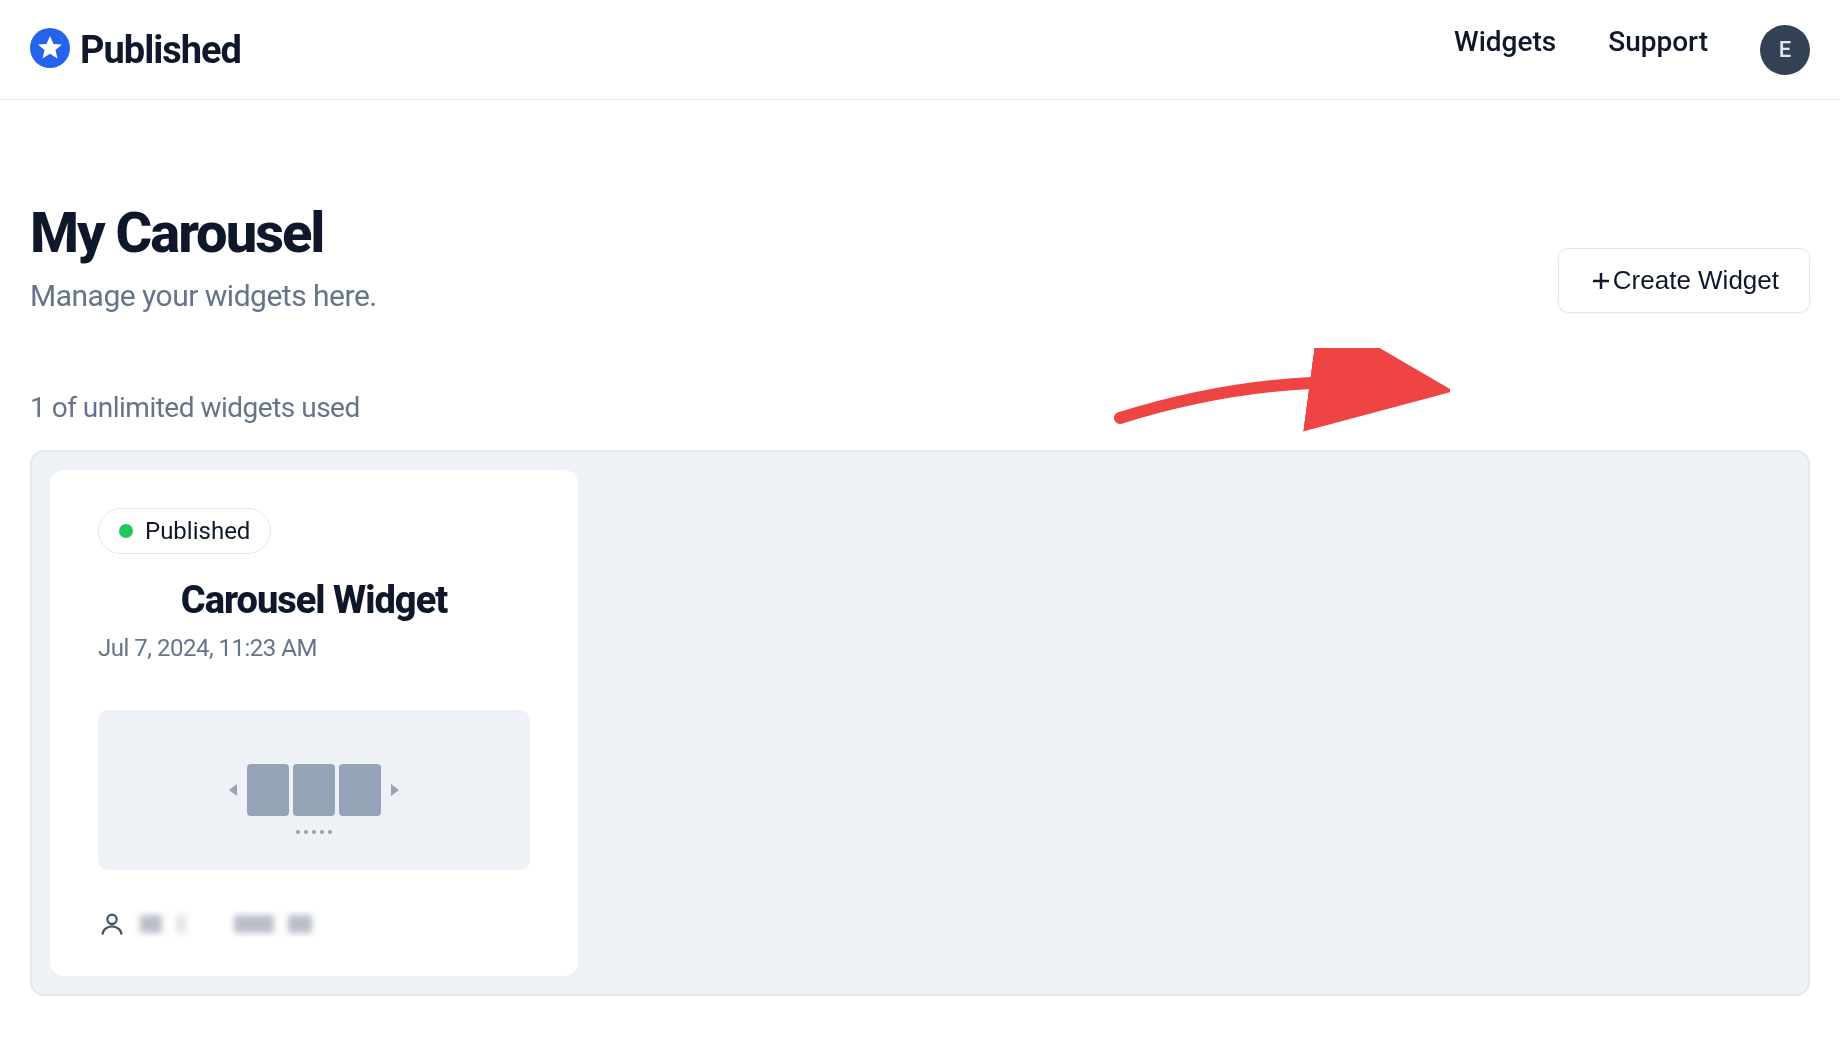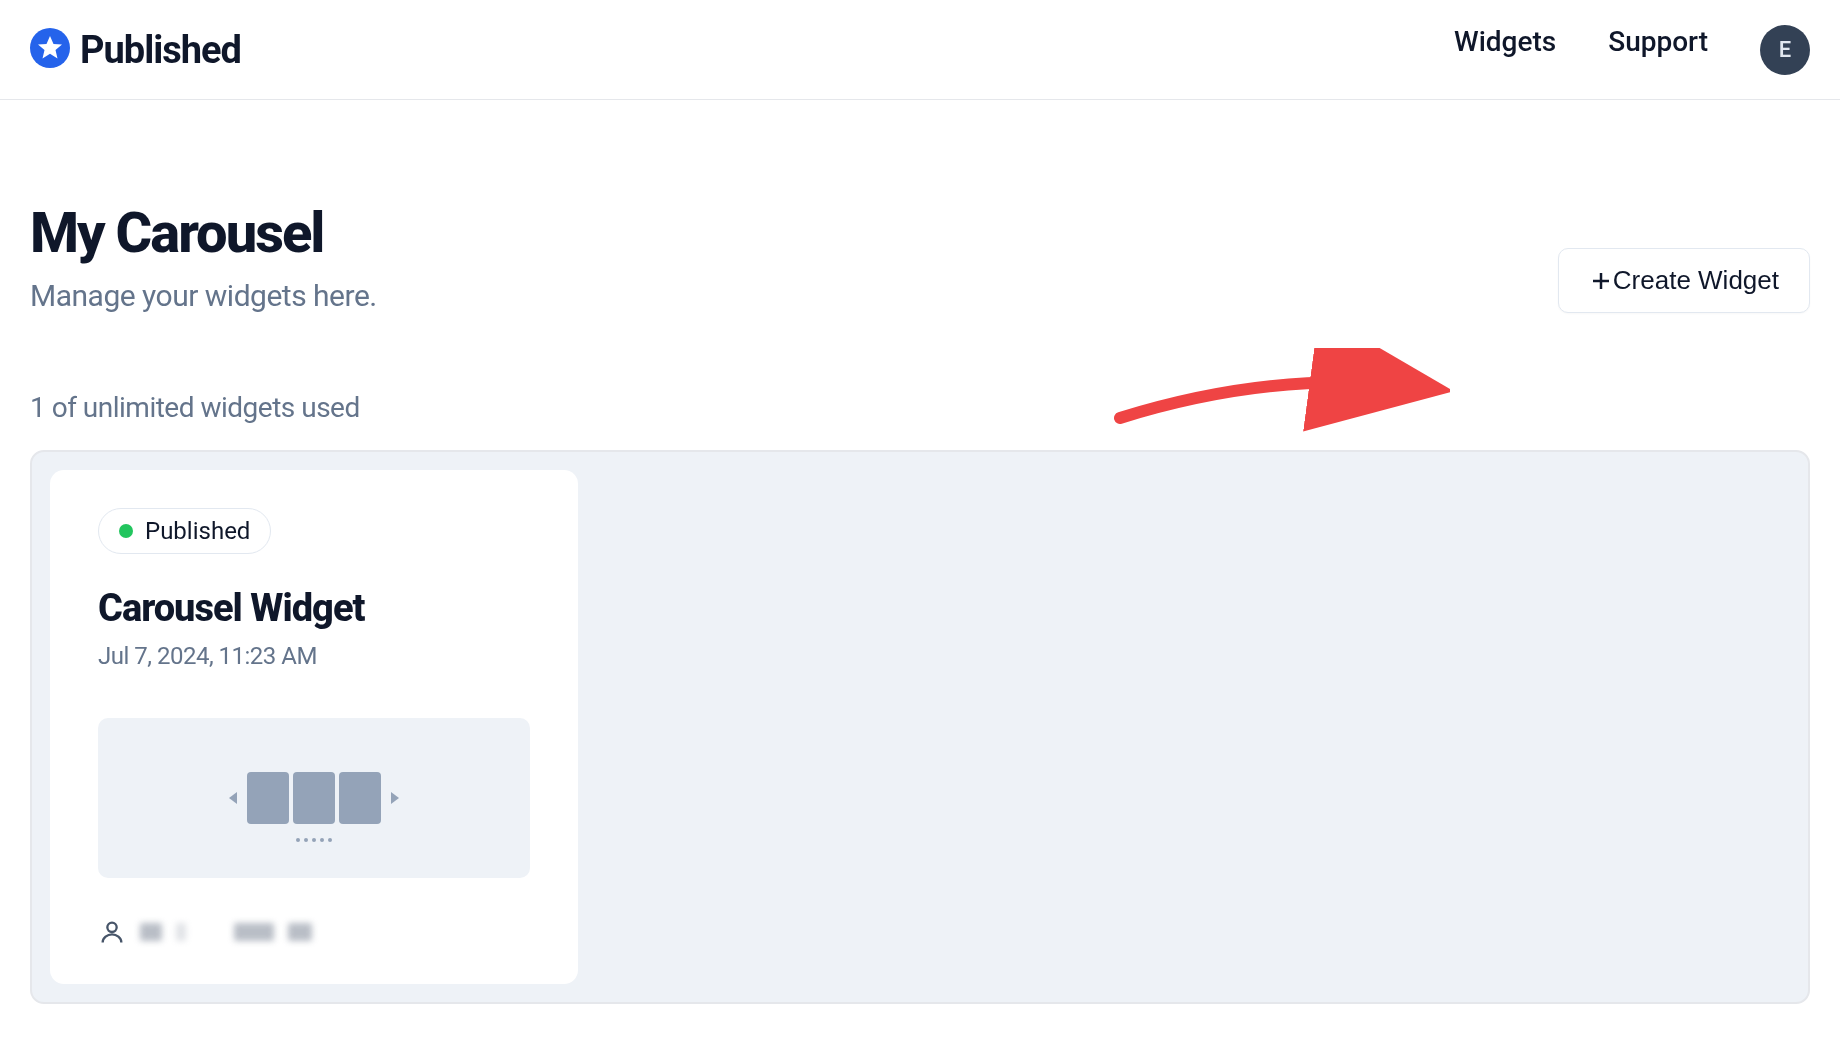--- a/index.html
+++ b/index.html
@@ -134,23 +134,24 @@
   .dot {
     width: 14px;
     height: 14px;
     border-radius: 50%;
     background: #22c55e;
   }
 
   .card-title {
     font-size: 38px;
     font-weight: 800;
-    margin-top: 32px;
+    margin-top: 24px;
     letter-spacing: -1px;
     color: #0f172a;
+    text-align: center;
   }
   .card-date {
     font-size: 24px;
     color: #64748b;
     margin-top: 12px;
     letter-spacing: -0.5px;
   }
 
   .preview {
     margin-top: 48px;

